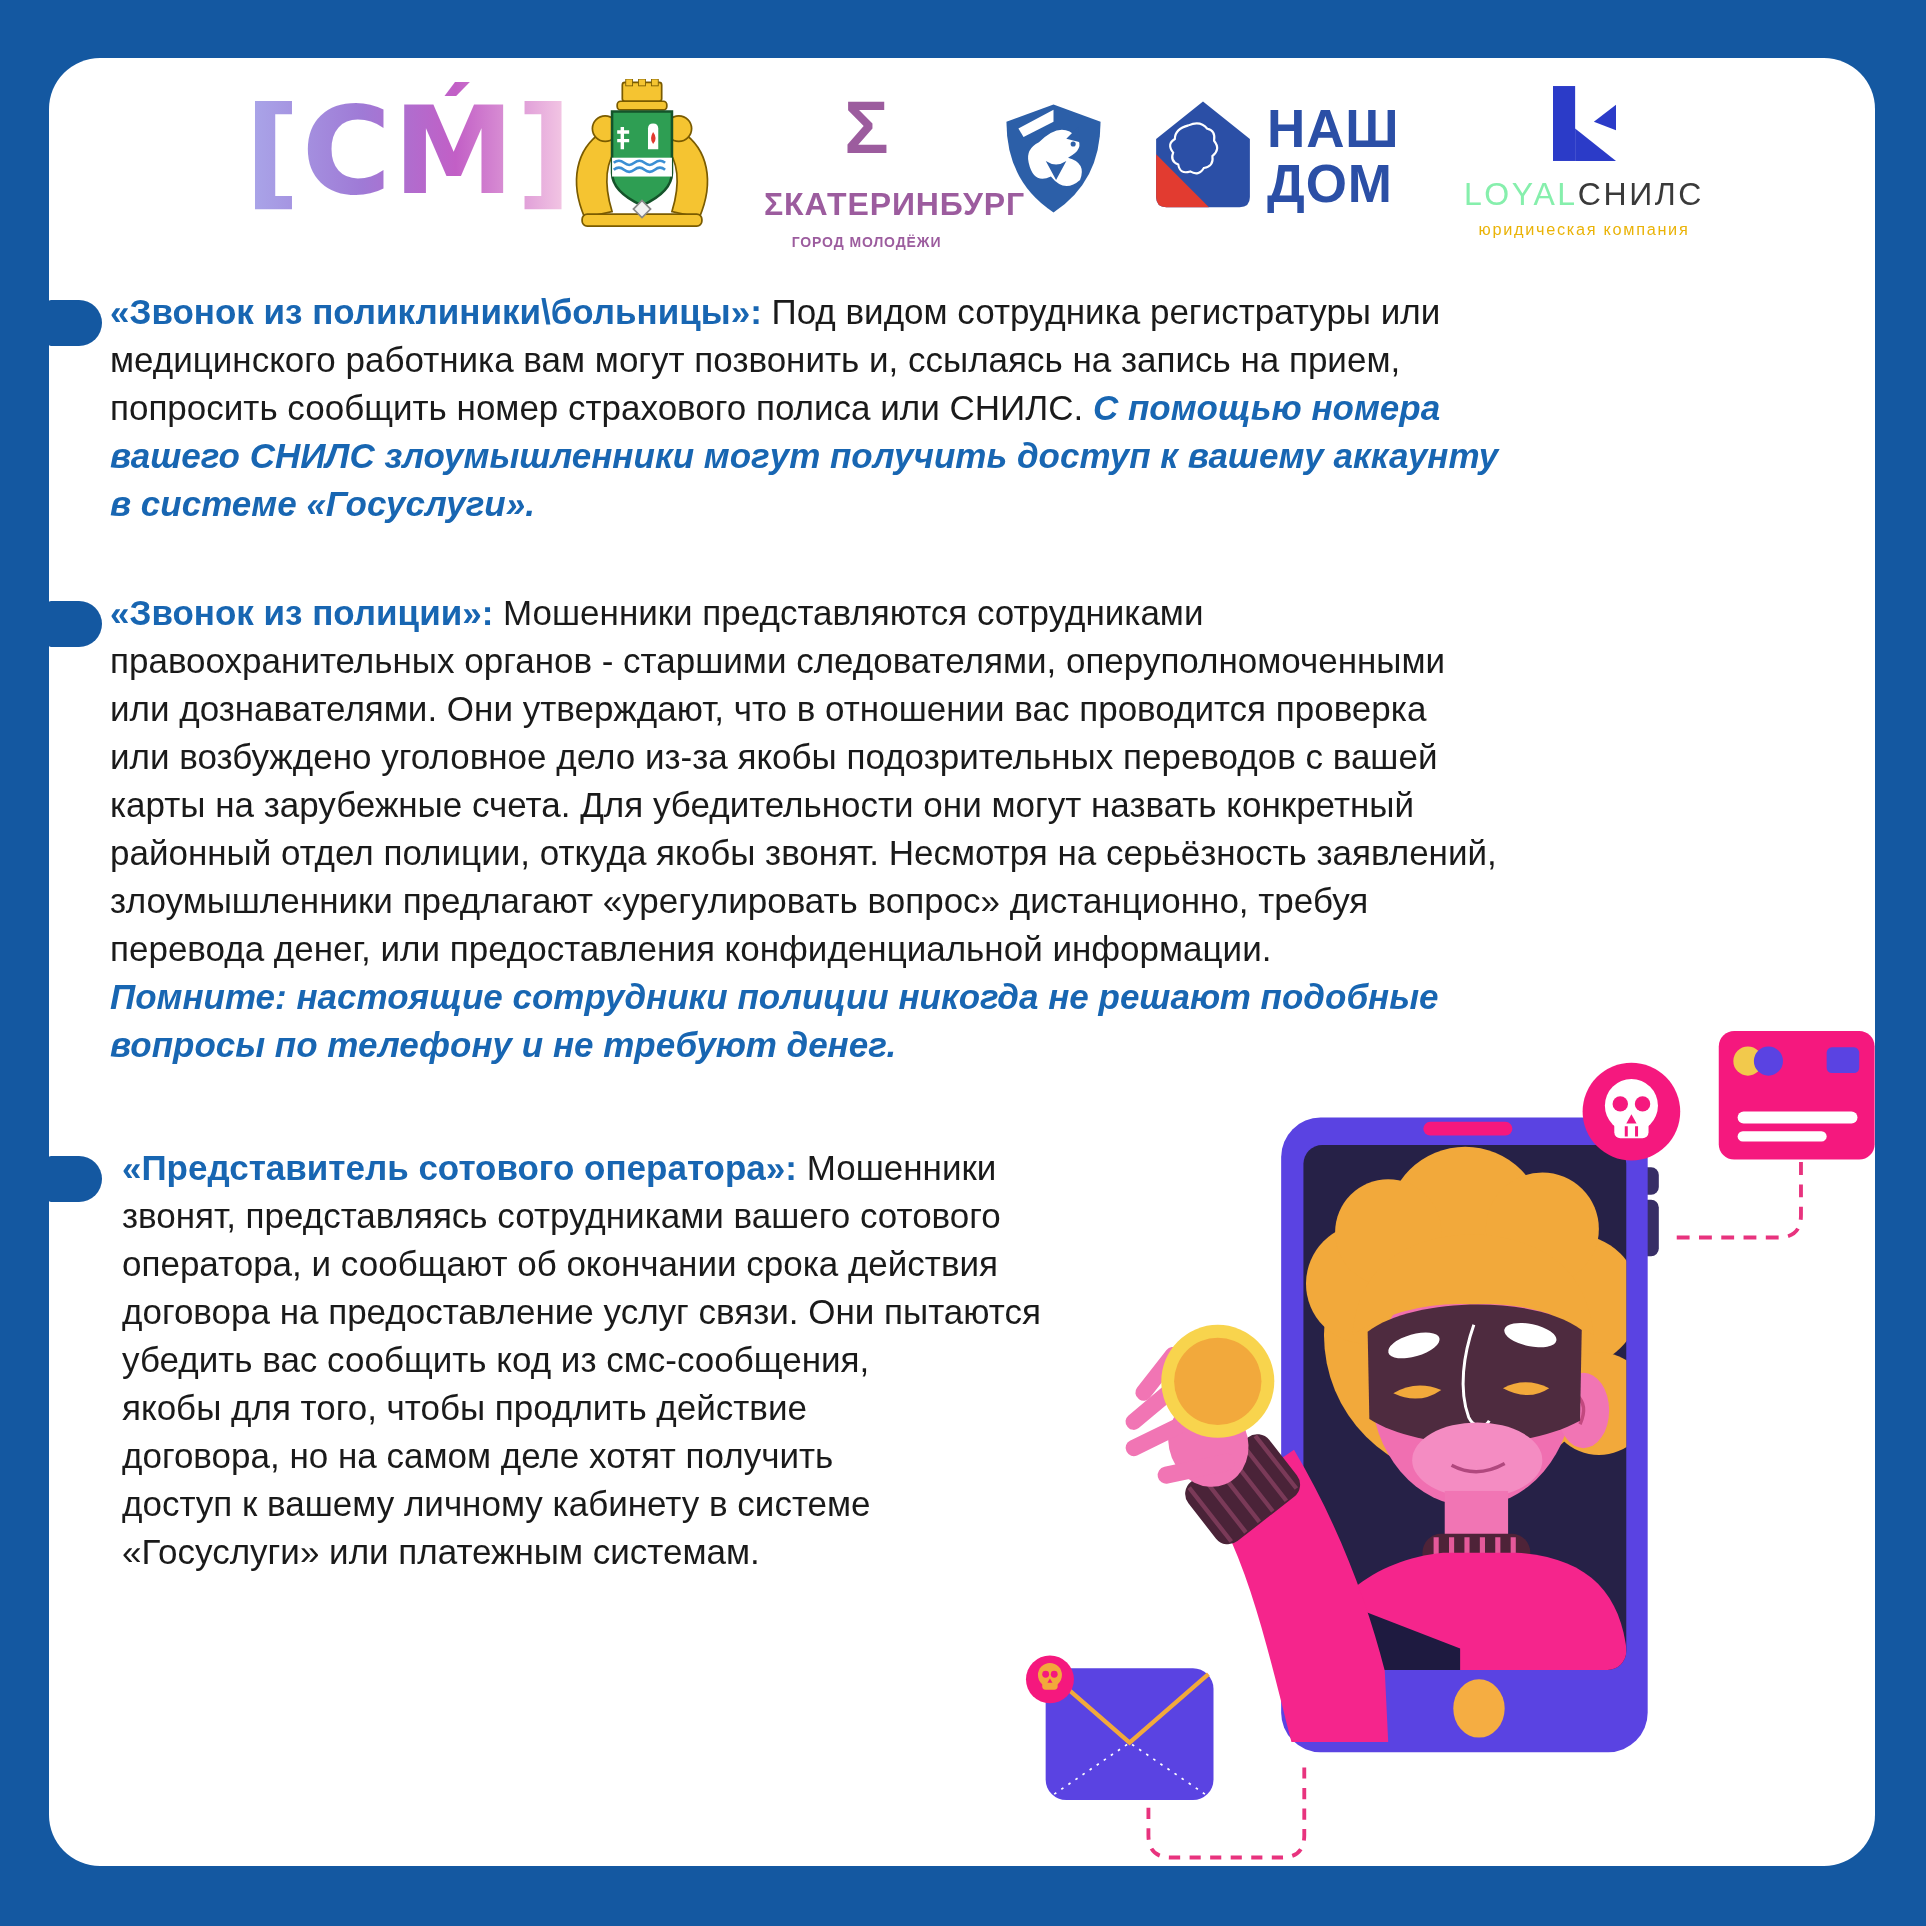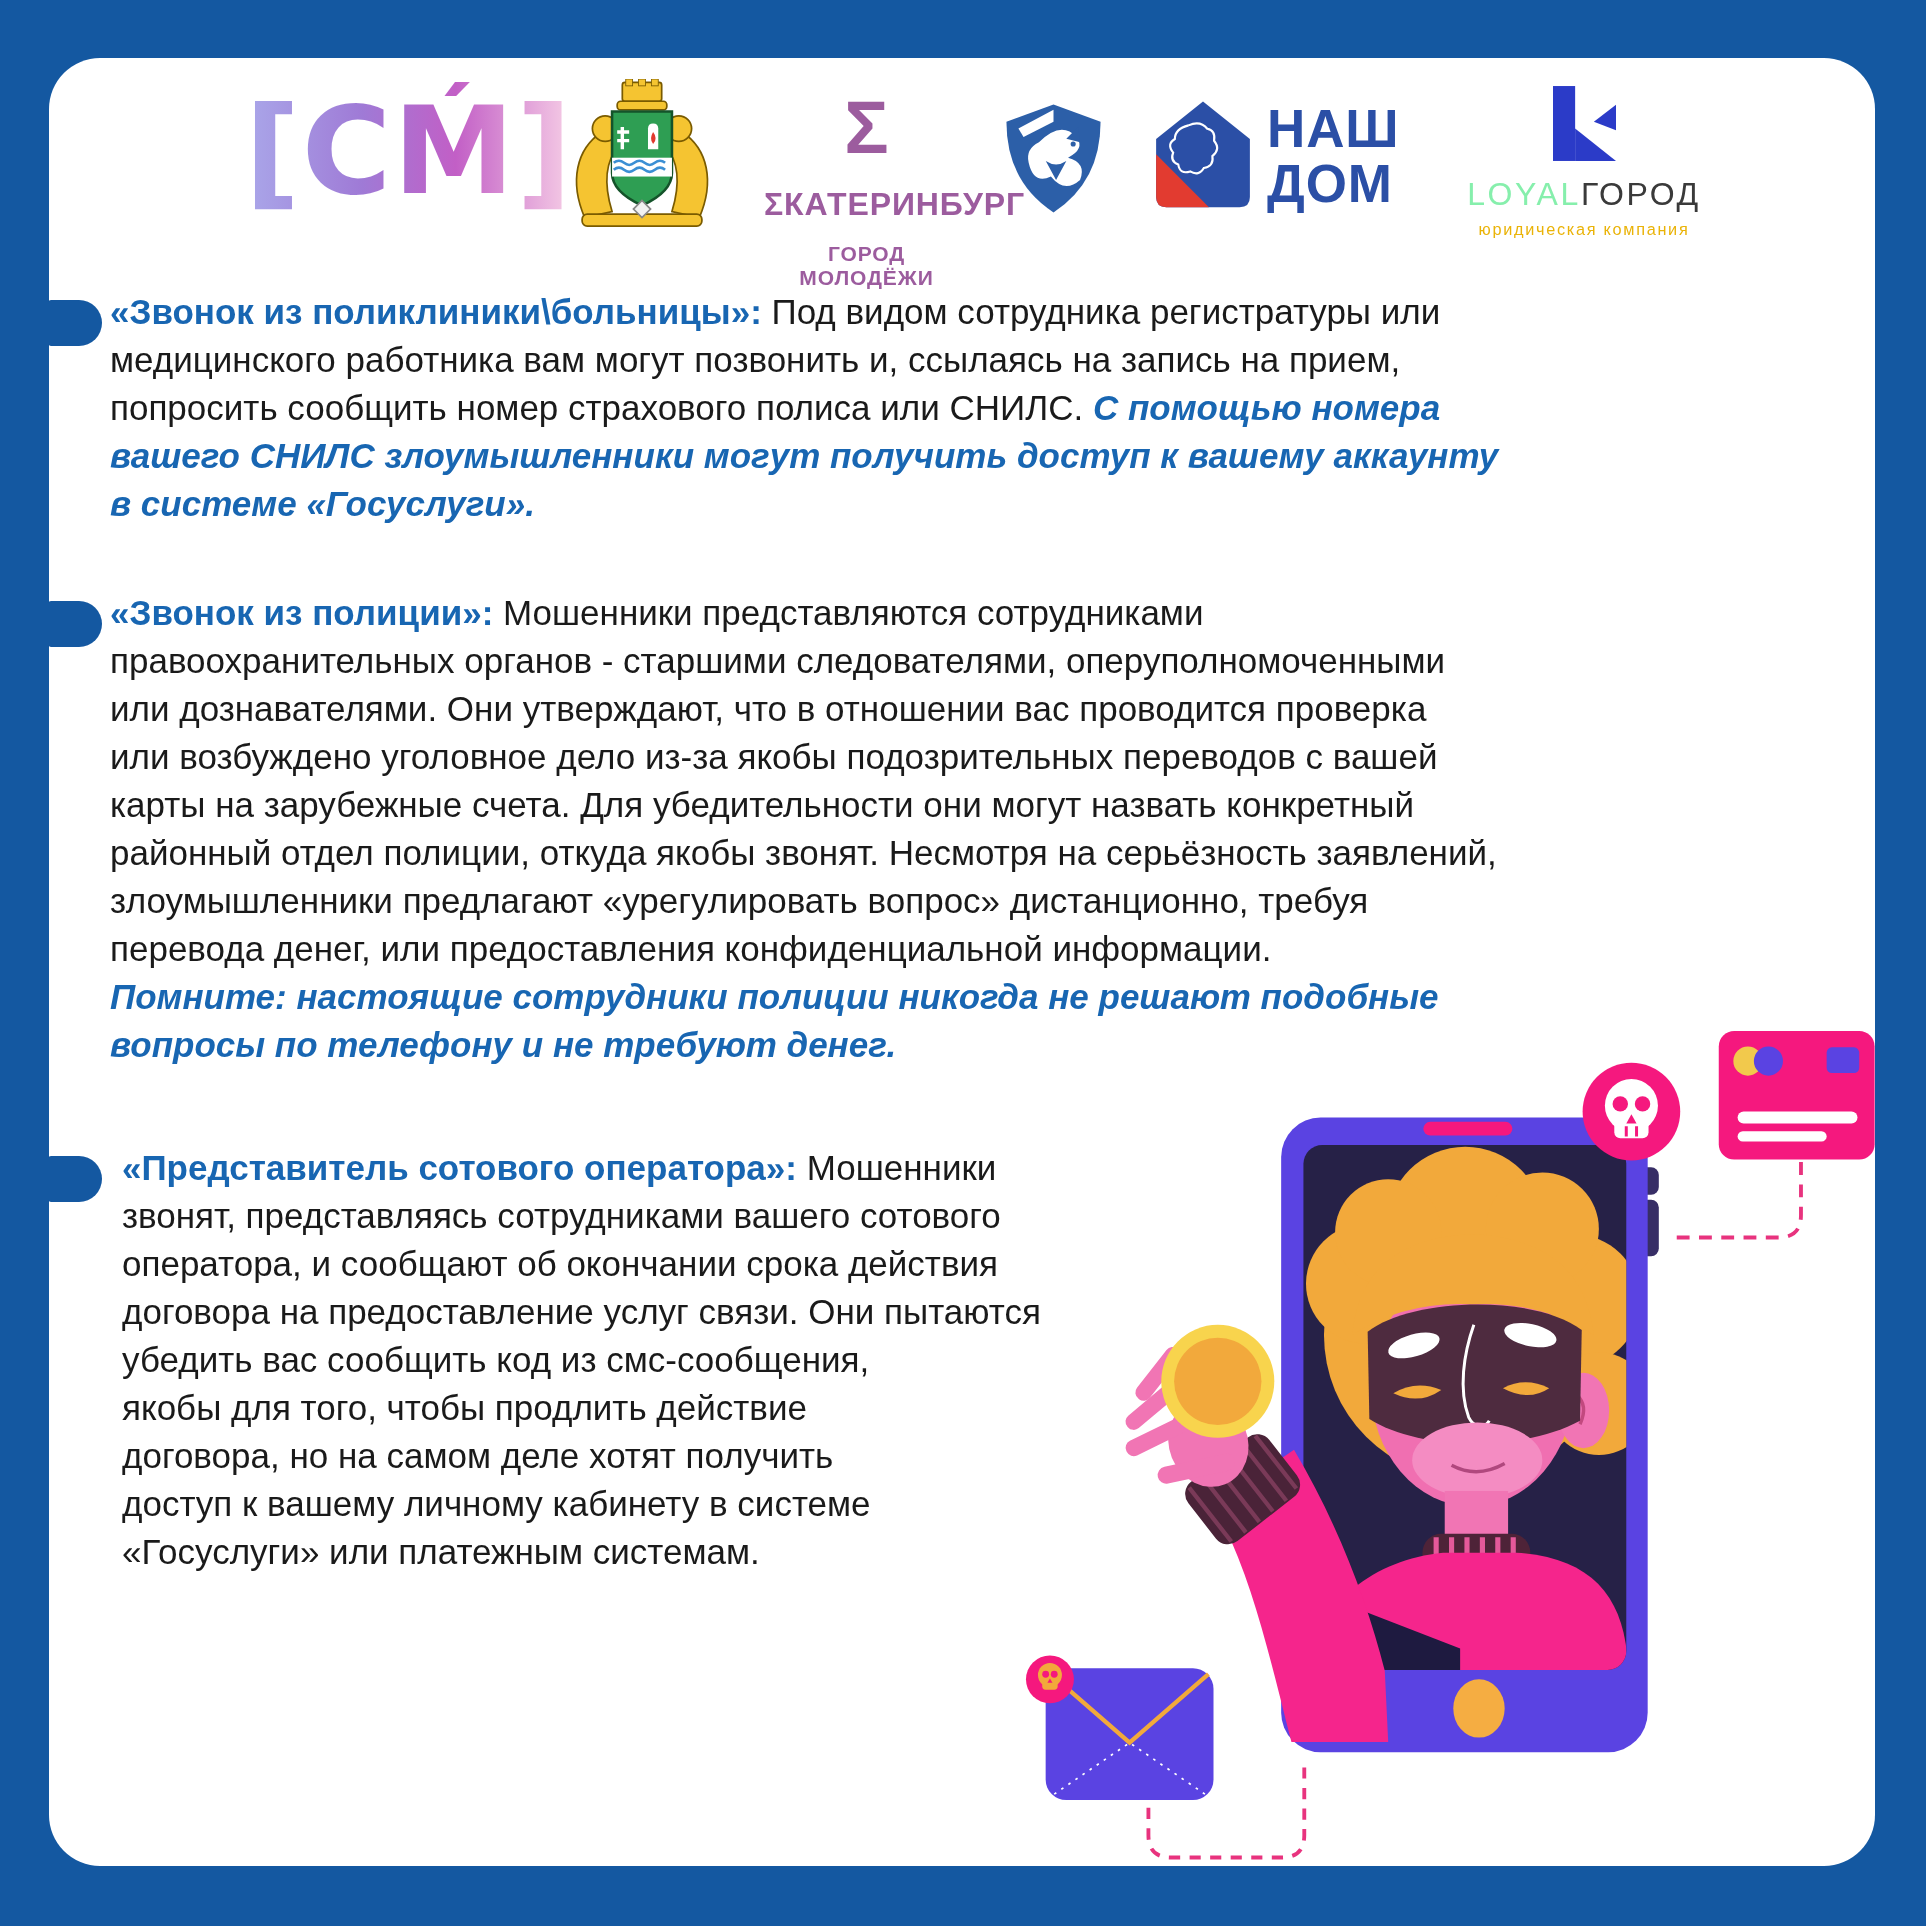--- a/index.html
+++ b/index.html
@@ -9,21 +9,21 @@
 
   
   .logo{position:absolute;}
   .sm-logo{left:253px;top:82px;width:312px;height:137px;display:flex;align-items:center;justify-content:center;
            font-family:"DejaVu Sans",sans-serif;font-weight:700;font-size:122px;letter-spacing:1.7px;
            background:linear-gradient(90deg,#A9A4E8 0%,#9F7AD6 35%,#C25FC6 65%,#F3C7E4 100%);
            -webkit-background-clip:text;background-clip:text;-webkit-text-fill-color:transparent;color:transparent;}
   .sigma-block{left:764px;top:91px;width:205px;text-align:center;color:#9C5C9E;}
   .sigma-glyph{font-size:74px;font-weight:700;line-height:74px;}
   .sigma-l1{font-size:32px;font-weight:700;letter-spacing:0.9px;margin-top:21px;}
-  .sigma-l2{font-size:21px;font-weight:700;letter-spacing:0.9px;margin-top:19px;}
+  .sigma-l2{font-size:14px;font-weight:700;letter-spacing:0.9px;margin-top:11px;}
   .nashdom-text{left:1267px;top:101px;color:#2B4FA6;font-weight:700;font-size:53px;line-height:55px;letter-spacing:0.9px;}
   .loyal-block{left:1447px;top:86px;width:274px;text-align:center;}
   .loyal-line{font-size:32px;letter-spacing:2.6px;margin-top:12px;}
   .loyal-blue{color:#86efac;}
   .loyal-dark{color:#3A3A3A;}
   .loyal-sub{font-size:16.3px;color:#eab308;letter-spacing:1.7px;margin-top:6.8px;}
 
   
   .tab{position:absolute;left:48px;width:54px;height:46px;background:#1458A1;border-radius:3.4px 23px 23px 3.4px;}
 
@@ -100,21 +100,21 @@
     <div>НАШ</div>
     <div>ДОМ</div>
   </div>
 
   <div class="logo loyal-block">
     <svg width="63" height="75" viewBox="0 0 74 88">
       <rect x="0" y="0" width="26" height="88" fill="#2B3BC8"></rect>
       <polygon points="26,50 74,88 26,88" fill="#2B3BC8"></polygon>
       <polygon points="48,42 74,22 74,52" fill="#2B3BC8"></polygon>
     </svg>
-    <div class="loyal-line"><span class="loyal-blue">LOYAL</span><span class="loyal-dark">ГОРОД</span></div>
+    <div class="loyal-line"><span class="loyal-blue">LOYAL</span><span class="loyal-dark">СНИЛС</span></div>
     <div class="loyal-sub">юридическая компания</div>
   </div>
 
   <div class="tab" style="top:300px;"></div>
   <div class="tab" style="top:601px;"></div>
   <div class="tab" style="top:1156px;"></div>
 
   <div class="para" style="left:110px;top:288px;"><span class="seg-lead">«Звонок из поликлиники\больницы»: </span><span class="seg-body">Под видом сотрудника регистратуры или
 медицинского работника вам могут позвонить и, ссылаясь на запись на прием,
 попросить сообщить номер страхового полиса или СНИЛС. </span><span class="seg-em">С помощью номера

